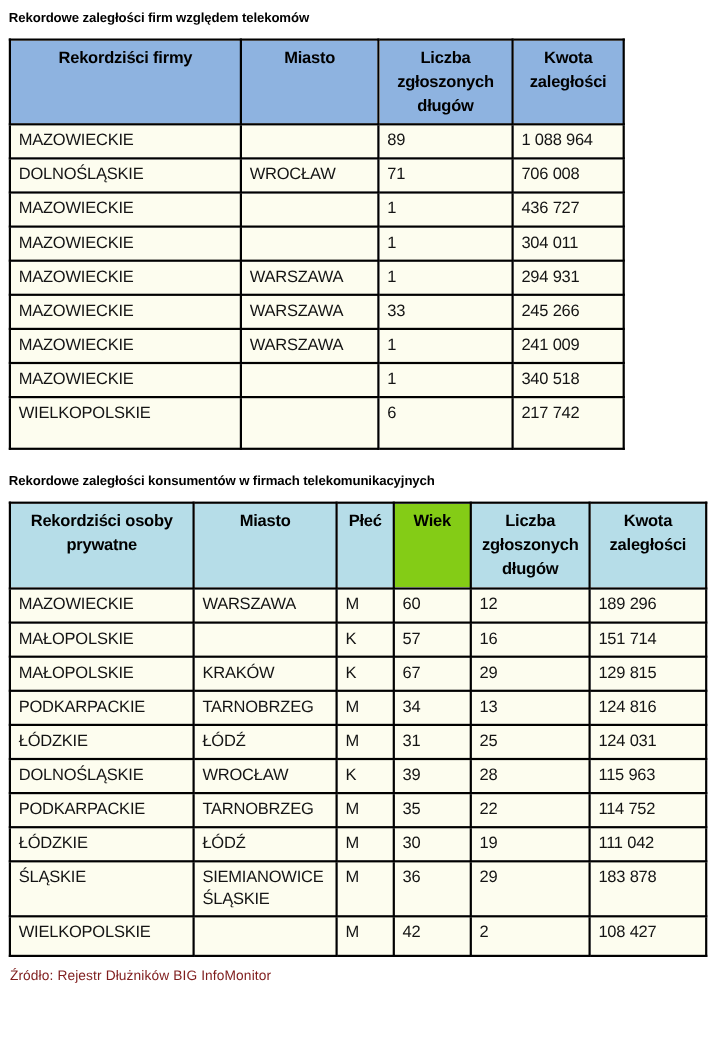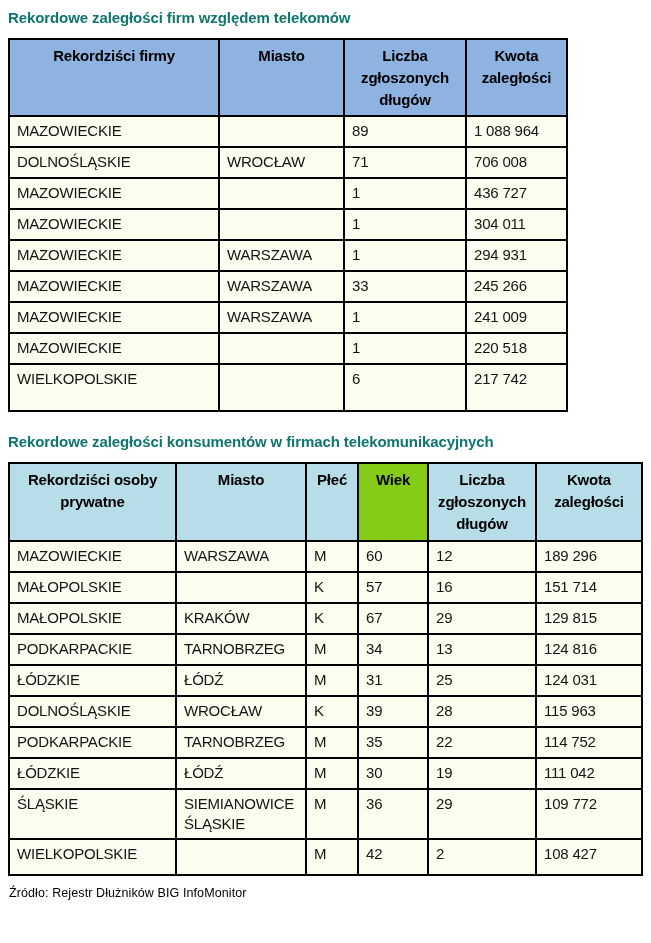--- a/index.html
+++ b/index.html
@@ -6,23 +6,23 @@
     margin: 0;
     padding: 0;
     background: #ffffff;
     font-family: "Liberation Sans", sans-serif;
     color: #141414;
   }
   body { width: 651px; }
   .page { padding: 9px 0 0 8px; }
 
   .tbl-title {
-    font-size: 15px;
+    font-size: 12px;
     font-weight: 700;
-    color: #0f766e;
+    color: #000000;
     letter-spacing: -0.1px;
     margin: 0 0 12px 0;
   }
 
   table {
     border-collapse: collapse;
     table-layout: fixed;
   }
   #table1 { width: 558px; margin-bottom: 21px; }
   #table2 { width: 633px; }
@@ -51,21 +51,21 @@
   }
   td.num { text-align: left; }
 
   
   #table1 tbody tr:nth-child(9) { height: 47px; }
   #table2 tbody tr:nth-child(10) { height: 36px; }
 
   .source {
     margin: 10px 0 0 1px;
     font-size: 12.5px;
-    color: #000000;
+    color: #7f1d1d;
     letter-spacing: 0.1px;
   }
 </style>
 </head>
 <body>
 
 <div class="page">
 
   <h2 class="tbl-title">Rekordowe zaległości firm względem telekomów</h2>
 
@@ -124,21 +124,21 @@
         <tr>
           <td>MAZOWIECKIE</td>
           <td>WARSZAWA</td>
           <td class="num">1</td>
           <td class="num">241 009</td>
         </tr>
         <tr>
           <td>MAZOWIECKIE</td>
           <td></td>
           <td class="num">1</td>
-          <td class="num">220 518</td>
+          <td class="num">340 518</td>
         </tr>
         <tr>
           <td>WIELKOPOLSKIE</td>
           <td></td>
           <td class="num">6</td>
           <td class="num">217 742</td>
         </tr>
       </tbody>
   </table>
 
@@ -227,21 +227,21 @@
           <td class="num">30</td>
           <td class="num">19</td>
           <td class="num">111 042</td>
         </tr>
         <tr>
           <td>ŚLĄSKIE</td>
           <td>SIEMIANOWICE ŚLĄSKIE</td>
           <td>M</td>
           <td class="num">36</td>
           <td class="num">29</td>
-          <td class="num">109 772</td>
+          <td class="num">183 878</td>
         </tr>
         <tr>
           <td>WIELKOPOLSKIE</td>
           <td></td>
           <td>M</td>
           <td class="num">42</td>
           <td class="num">2</td>
           <td class="num">108 427</td>
         </tr>
       </tbody>

